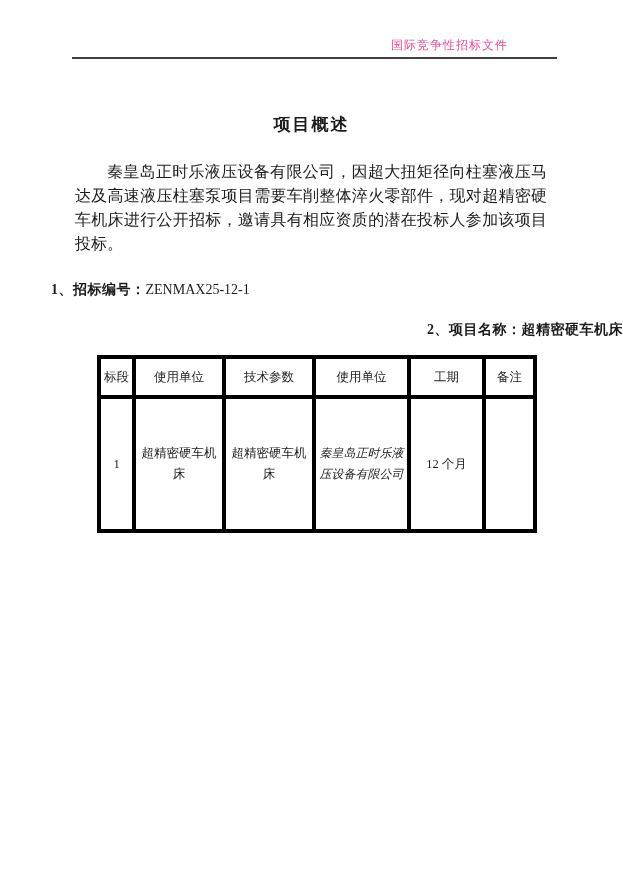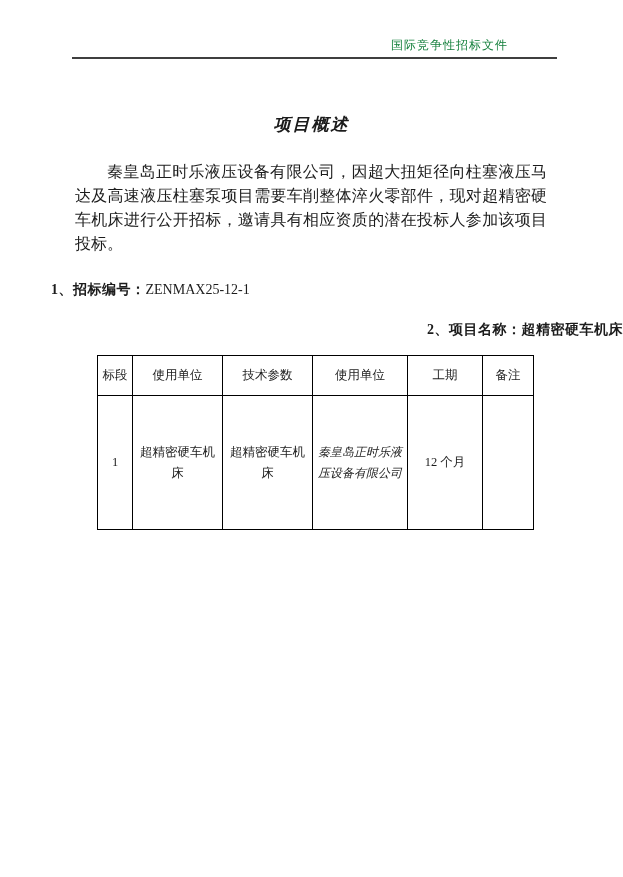--- a/index.html
+++ b/index.html
@@ -32,21 +32,20 @@
     border: 0;
     border-top: 2px solid #3f3f3f;
     height: 0;
   }
   .page-title {
     margin-top: 54px;
     text-align: center;
     font-size: 17px;
     font-weight: bold;
     letter-spacing: 2px;
-    font-style: italic;
   }
   .intro {
     margin: 24px 76px 0 75px;
     font-size: 16px;
     line-height: 24px;
     text-align: justify;
     text-indent: 2em;
   }
   .items {
     margin-left: 51px;
@@ -66,21 +65,21 @@
     letter-spacing: 0;
   }
   table.tender {
     margin: 16px 0 0 97px;
     border-collapse: collapse;
     table-layout: fixed;
     width: 436px;
     font-size: 12.5px;
   }
   table.tender th, table.tender td {
-    border: 1px solid #000000;
+    border: 4px solid #000000;
     text-align: center;
     vertical-align: middle;
     font-weight: normal;
     padding: 2px 3px;
     line-height: 21px;
     word-break: break-all;
   }
   table.tender thead tr { height: 40px; }
   table.tender tbody tr { height: 134px; }
   td.unit-cell { text-align: left; padding-left: 6px; padding-right: 4px; font-size: 12px; font-style: italic; }
@@ -90,21 +89,21 @@
   .col-unit  { width: 95px; }
   .col-dur   { width: 75px; }
   .col-note  { width: 51px; }
 </style>
 </head>
 <body>
 
 <div class="page">
 
   <div class="doc-header">
-    <span style="color: #15803d;">国际竞争性招标文件</span>
+    <span style="color: #ec4899;">国际竞争性招标文件</span>
   </div>
 
   <hr class="header-rule">
 
   <div class="page-title">项目概述</div>
 
   <p class="intro">秦皇岛正时乐液压设备有限公司，因超大扭矩径向柱塞液压马达及高速液压柱塞泵项目需要车削整体淬火零部件，现对超精密硬车机床进行公开招标，邀请具有相应资质的潜在投标人参加该项目投标。</p>
 
   <div class="items">
     <div class="item">

